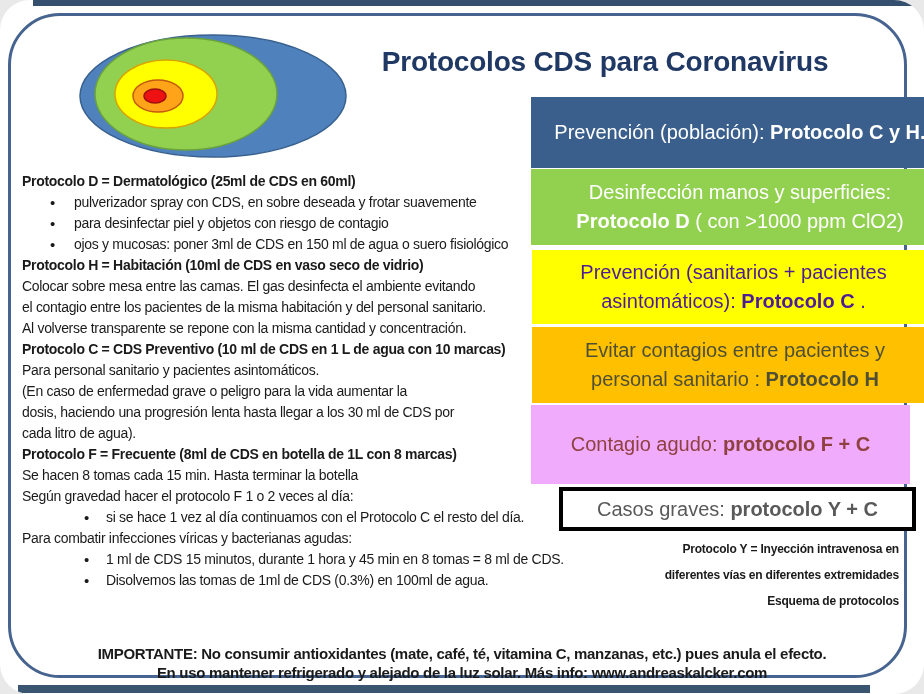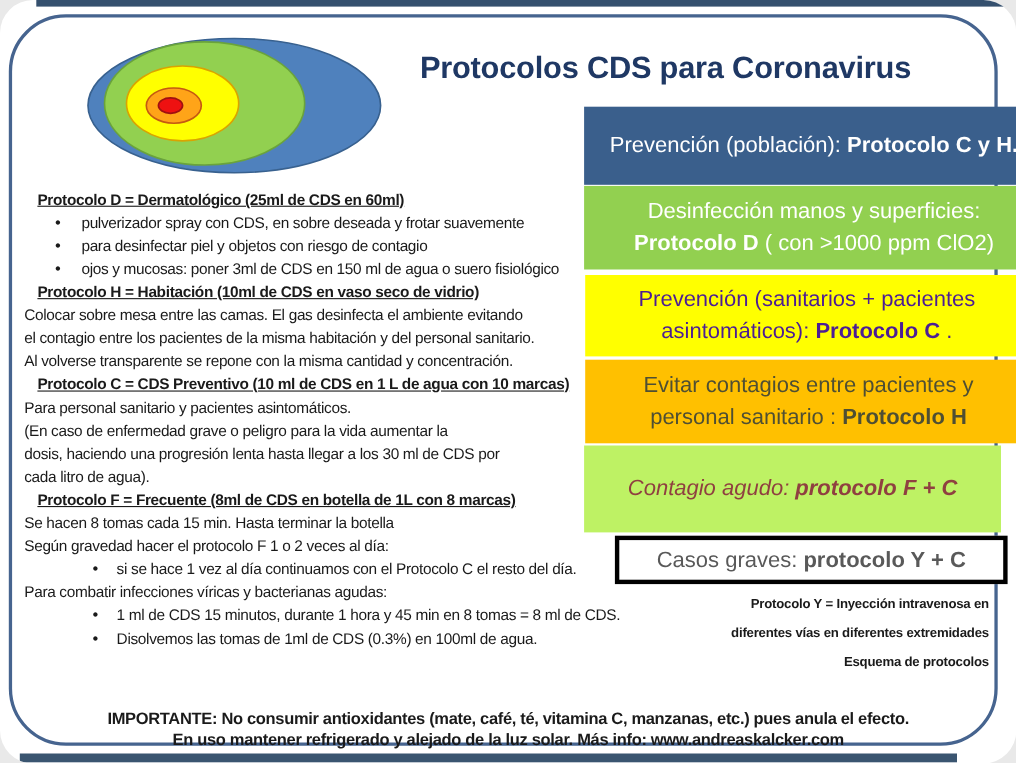--- a/index.html
+++ b/index.html
@@ -17,21 +17,21 @@
   .rings{position:absolute;left:70px;top:20px;width:290px;height:165px;}
   .title{
     position:absolute;left:320px;top:46px;width:570px;text-align:center;
     font-size:28px;font-weight:600;color:#1F3864;letter-spacing:-0.2px;
   }
   .left-notes{
     position:absolute;left:22px;top:171px;width:468px;
     font-size:14px;line-height:21px;letter-spacing:-0.3px;white-space:nowrap;
   }
   .ln{position:relative;}
-  .ln.heading{font-weight:bold;text-decoration:underline;margin-left:12px;}
+  .ln.heading{font-weight:bold;}
   .ln.bullet{padding-left:52px;}
   .ln.bullet::before{content:"\2022";position:absolute;left:28px;font-size:15px;}
   .ln.bullet2{padding-left:84px;}
   .ln.bullet2::before{content:"\2022";position:absolute;left:62px;font-size:15px;}
   .proto-box{
     position:absolute;display:flex;align-items:center;justify-content:center;
     text-align:center;font-size:20px;line-height:29px;padding:2px 16px;margin-left:44px;
   }
   .b1{left:487px;top:97px;width:418px;height:71px;}
   .b2{left:487px;top:169px;width:418px;height:76px;}
@@ -97,21 +97,21 @@
   </div>
   <div class="proto-box b2" style="background: rgb(146, 208, 80); color: rgb(255, 255, 255);">
     <div class="box-text"><span>Desinfección manos y superficies: </span><b>Protocolo D</b><span> ( con &gt;1000 ppm ClO2)</span></div>
   </div>
   <div class="proto-box b3" style="background: rgb(255, 255, 0); color: #4c1d95;">
     <div class="box-text"><span>Prevención (sanitarios + pacientes asintomáticos): </span><b>Protocolo C</b><span> .</span></div>
   </div>
   <div class="proto-box b4" style="background: rgb(255, 192, 0); color: rgb(79, 79, 51);">
     <div class="box-text"><span>Evitar contagios entre pacientes y personal sanitario : </span><b>Protocolo H</b><span></span></div>
   </div>
-  <div class="proto-box b5" style="background: #bef264; color: rgb(143, 64, 64); font-style: italic;">
+  <div class="proto-box b5" style="background: #f0abfc; color: rgb(143, 64, 64);">
     <div class="box-text"><span>Contagio agudo: </span><b>protocolo F + C</b><span></span></div>
   </div>
   <div class="proto-box b6" style="background: rgb(255, 255, 255); color: rgb(89, 89, 89);">
     <div class="box-text"><span>Casos graves: </span><b>protocolo Y + C</b><span></span></div>
   </div>
 
   <div class="py-note">
     <div><b>Protocolo Y</b><span> = Inyección intravenosa en</span></div>
     <div>diferentes vías en diferentes extremidades</div>
     <div>Esquema de protocolos</div>

